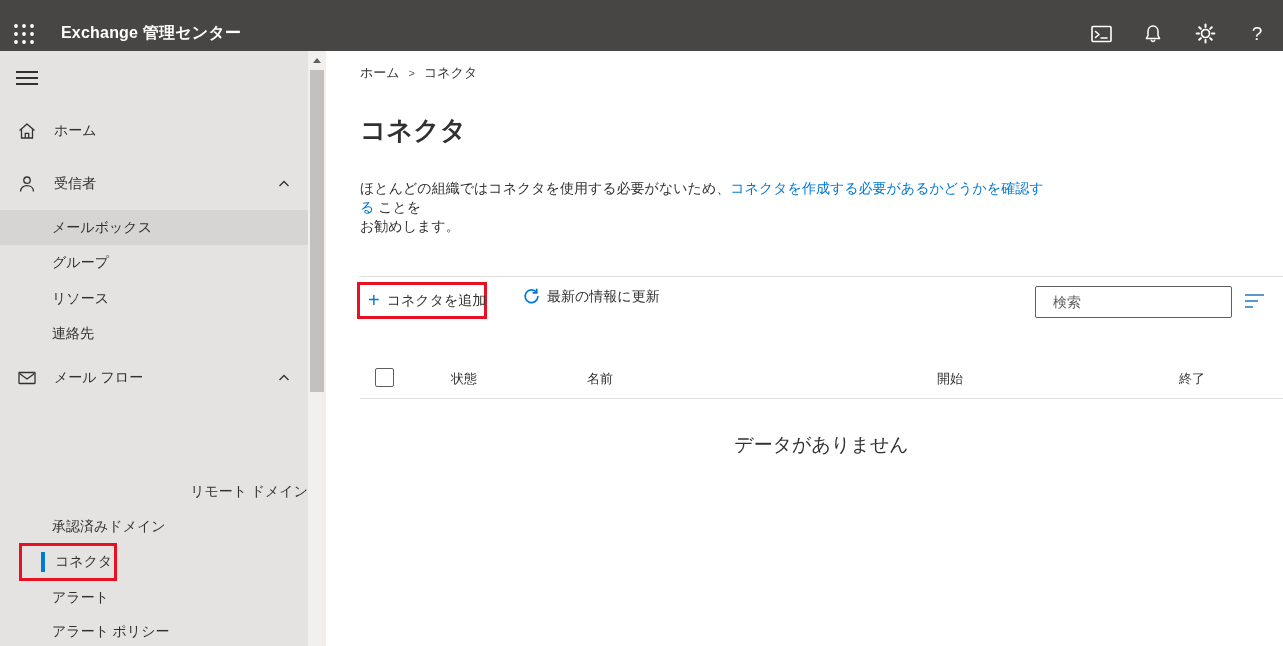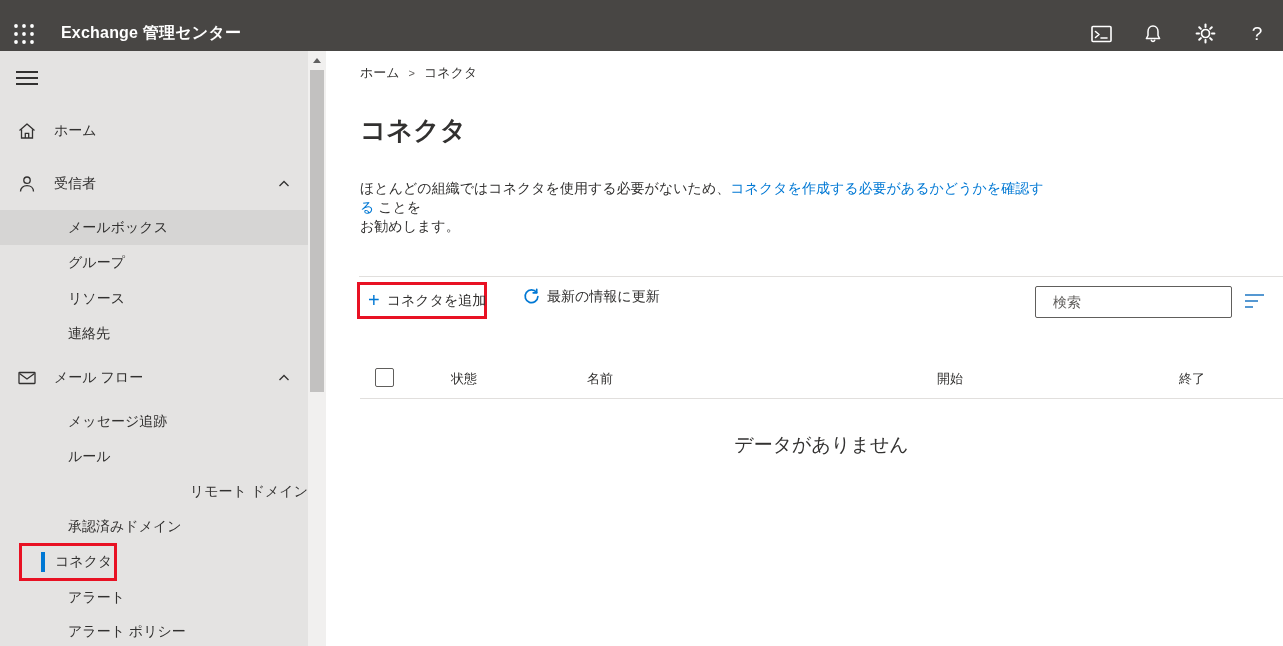--- a/index.html
+++ b/index.html
@@ -29,21 +29,21 @@
   .hamburger { position:absolute; top:18px; left:16px; width:24px; height:18px; cursor:pointer; display:flex; flex-direction:column; justify-content:space-between; padding:2px 0; }
   .hamburger span { display:block; width:22px; height:2px; background:#323130; }
 
   .nav-row {
     position:absolute; left:0; right:0; height:34px;
     display:flex; align-items:center; font-size:14px; color:#323130; cursor:pointer;
   }
   .nav-row .nav-icon { width:20px; height:20px; margin-left:17px; flex:0 0 auto; }
   .nav-row .nav-label { margin-left:17px; }
   .nav-row.sub { padding-left:52px; }
-  .nav-row.sub .nav-label { margin-left:16px; }
+  .nav-row.sub .nav-label { margin-left:0;font-family:Liberation Serif, serif; }
   .nav-row.selected { background:#d6d5d4; }
   .chevron { position:absolute; right:17px; top:10px; }
   .active-bar { position:absolute; left:41px; top:7px; width:4px; height:20px; background:#0078d4; }
 
   
   .side-scrollbar { position:absolute; top:51px; left:308px; width:18px; bottom:0; background:#f1f0ef; }
   .scroll-up-btn { position:absolute; top:0; left:0; width:18px; height:18px; display:flex; align-items:center; justify-content:center; cursor:pointer; }
   .scroll-up-btn .tri { width:0; height:0; border-left:4px solid transparent; border-right:4px solid transparent; border-bottom:5px solid #606060; }
   .scroll-thumb { position:absolute; top:19px; left:2px; width:14px; height:322px; background:#c2c1c0; cursor:pointer; }
 
@@ -199,26 +199,20 @@
     <svg class="nav-icon" viewBox="0 0 20 20">
       <rect x="2" y="4.5" width="16" height="11" rx="0.5" fill="none" stroke="#323130" stroke-width="1.3"></rect>
       <polyline points="2.5,5.5 10,11 17.5,5.5" fill="none" stroke="#323130" stroke-width="1.3"></polyline>
     </svg>
     <span class="nav-label">メール フロー</span>
     <svg class="chevron" width="14" height="14" viewBox="0 0 14 14">
       <polyline points="2.5,9 7,4.5 11.5,9" fill="none" stroke="#323130" stroke-width="1.3"></polyline>
     </svg>
   </div>
 
-  <div class="nav-row sub" style="top:354px;">
-    <span class="nav-label">メッセージ追跡</span>
-  </div>
-  <div class="nav-row sub" style="top:389px;">
-    <span class="nav-label">ルール</span>
-  </div>
   <div class="nav-row sub" style="top:424px;justify-content:flex-end;">
     <span class="nav-label">リモート ドメイン</span>
   </div>
   <div class="nav-row sub" style="top:459px;">
     <span class="nav-label">承認済みドメイン</span>
   </div>
 
   <div class="nav-row" style="top:494px;">
     <span class="active-bar"></span>
     <span class="nav-label" style="margin-left:55px;">コネクタ</span>

